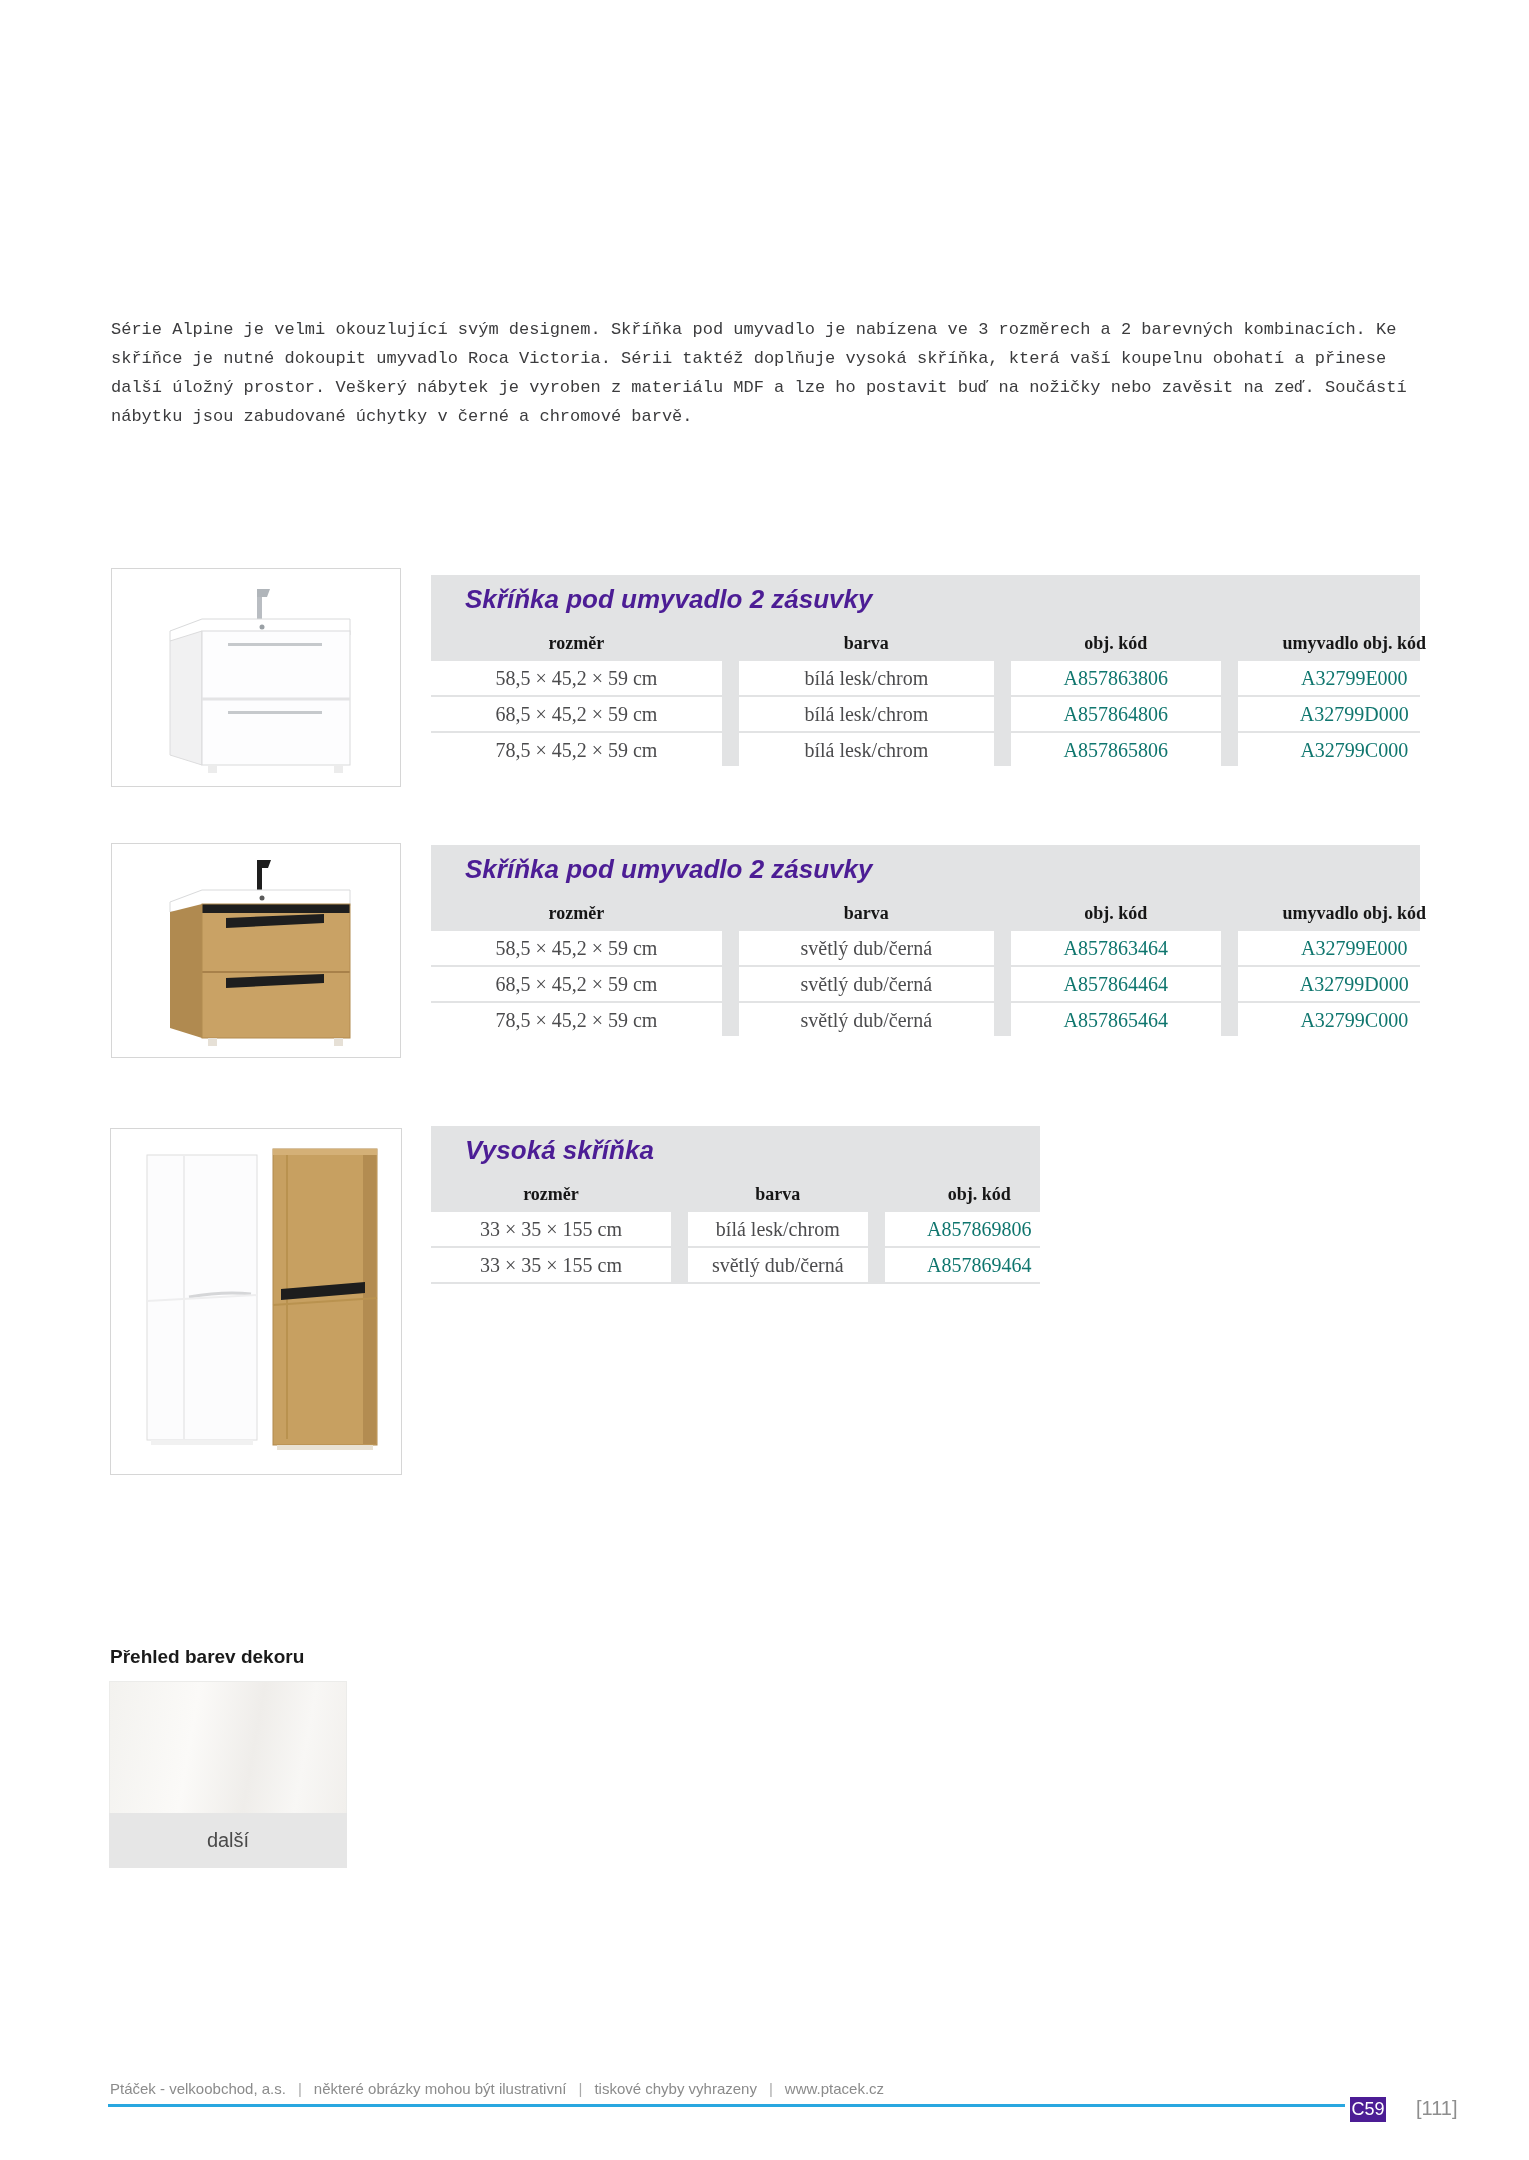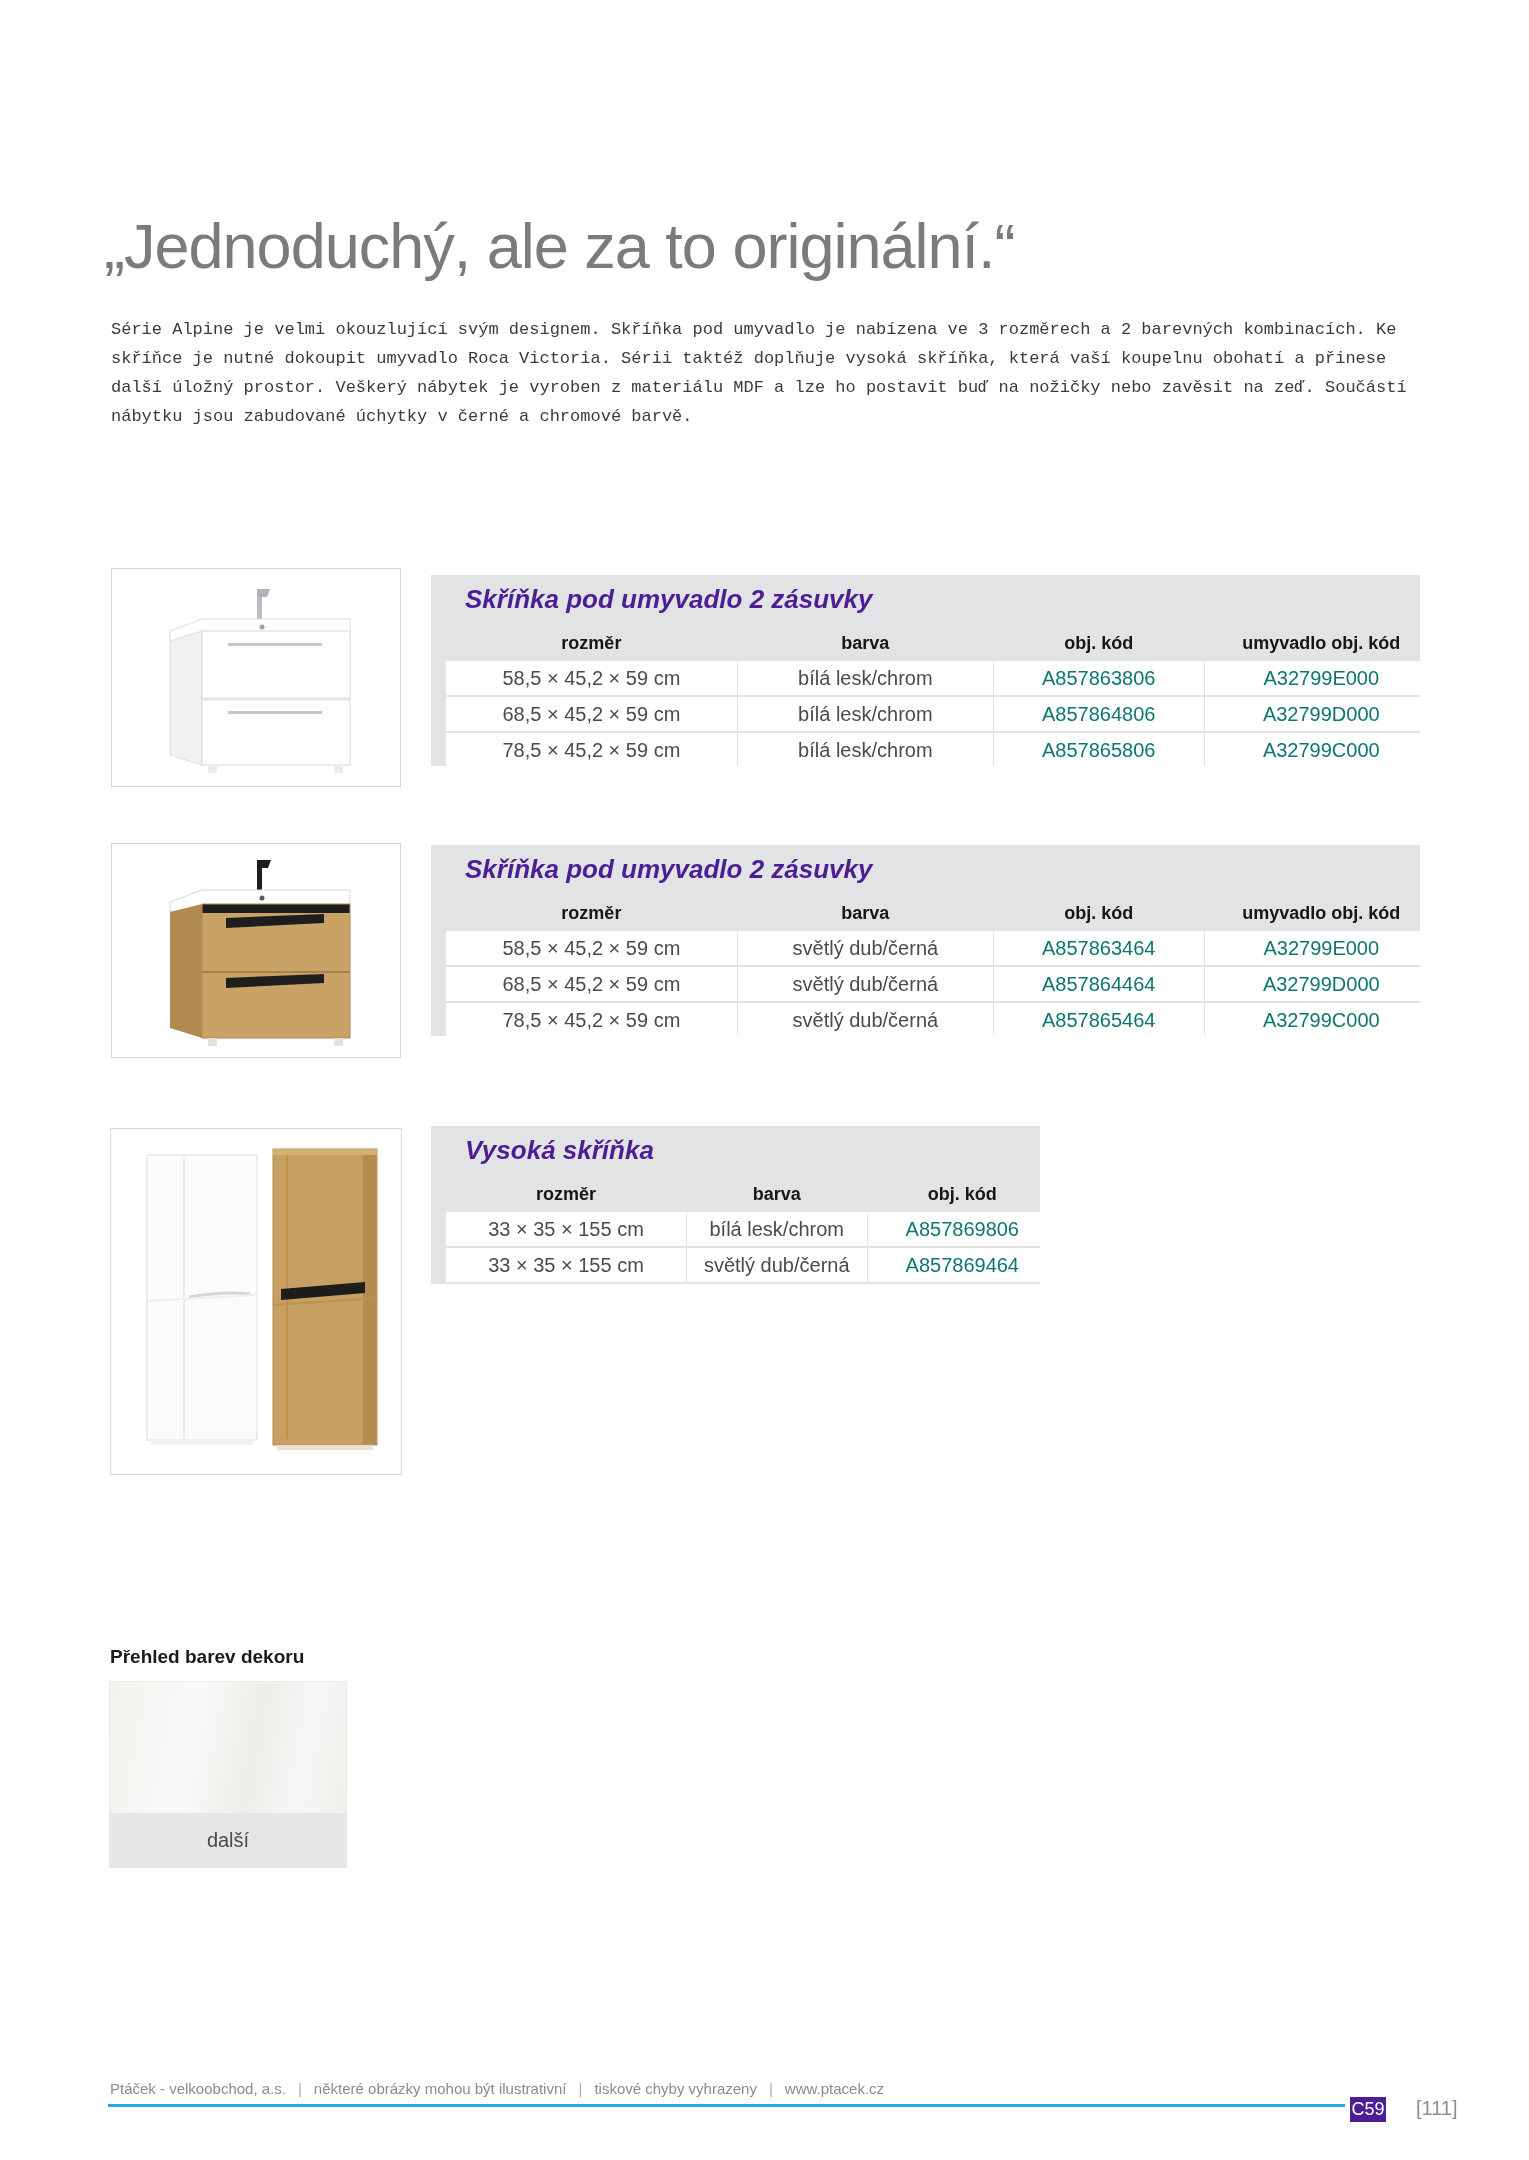--- a/index.html
+++ b/index.html
@@ -12,21 +12,21 @@
   .kicker{left:111px;top:152px;font-size:31px;font-weight:bold;color:#2f2b7c;letter-spacing:.2px;}
   .quote{left:104px;top:210px;font-size:63px;font-weight:300;color:#7b7b7e;letter-spacing:-1px;}
   .intro{left:111px;top:315px;width:1326px;font-size:17px;line-height:29px;color:#3b3b3d;font-family:Liberation Mono, monospace;}
 
   
   .imgbox{border:1px solid #d6d6d6;background:#ffffff;box-sizing:border-box;display:flex;align-items:center;justify-content:center;}
 
   
   .t-panel{background:#e2e3e4;box-sizing:border-box;}
   .t-title{position:absolute;left:34px;top:9px;font-size:26px;font-weight:bold;color:#4c1d95;font-style:italic;}
-  .t-grid{position:absolute;left:15px;display:grid;column-gap:1px;}
+  .t-grid{position:absolute;left:0;display:grid;column-gap:17px;font-family:Liberation Serif, serif;}
   .t-grid.head{top:50px;height:36px;}
   .t-grid.rows{top:86px;row-gap:2px;text-align:center;}
   .hcell{display:flex;align-items:center;justify-content:center;font-size:18px;font-weight:bold;color:#161616;}
   .cell{background:#ffffff;height:34px;display:flex;align-items:center;justify-content:center;font-size:20px;color:#4b4b4d;}
   .cell.code{color:#0f766e;}
   .cols4{grid-template-columns:29.4% 25.8% 21.2% 23.6%;width:989px;}
   .cols3{grid-template-columns:39.4% 29.5% 31.1%;width:609px;}
 
   
   .decor-h{left:110px;top:1646px;font-size:19px;font-weight:bold;color:#1a1a1a;}
@@ -43,21 +43,20 @@
   .footer-text{left:110px;top:2080px;font-size:15px;color:#8b8b8b;display:flex;align-items:center;white-space:nowrap;}
   .fdiv{margin:0 12px;color:#aaaaaa;}
   .page-badge{left:1350px;top:2097px;width:36px;height:25px;background:#4c1d95;color:#ffffff;font-size:18px;display:flex;align-items:center;justify-content:center;}
   .page-num{left:1416px;top:2097px;font-size:20px;color:#8e8e8e;}
 </style>
 </head>
 <body>
 
 <div id="page">
 
-  <div class="abs quote">„Jednoduchý, ale za to originální.“</div>
   <div class="abs intro">Série Alpine je velmi okouzlující svým designem. Skříňka pod umyvadlo je nabízena ve 3 rozměrech a 2 barevných kombinacích. Ke skříňce je nutné dokoupit umyvadlo Roca Victoria. Sérii taktéž doplňuje vysoká skříňka, která vaší koupelnu obohatí a přinese další úložný prostor. Veškerý nábytek je vyroben z materiálu MDF a lze ho postavit buď na nožičky nebo zavěsit na zeď. Součástí nábytku jsou zabudované úchytky v černé a chromové barvě.</div>
 
   <div class="abs imgbox" style="left:111px;top:568px;width:290px;height:219px;">
     <svg width="288" height="217" viewBox="0 0 288 217">
       <rect x="145" y="20" width="5" height="34" fill="#b9bdc2"></rect>
       <path d="M145 20 h13 l-3 8 h-10 z" fill="#b0b5ba"></path>
       <polygon points="58,62 90,50 238,50 238,66 58,72" fill="#ffffff" stroke="#d9dadb"></polygon>
       <circle cx="150" cy="58" r="2.5" fill="#9aa0a5"></circle>
       <polygon points="58,72 90,62 90,196 58,186" fill="#f1f1f2" stroke="#dcdcdd"></polygon>
       <rect x="90" y="62" width="148" height="134" fill="#fdfdfe" stroke="#d9dadb"></rect>

